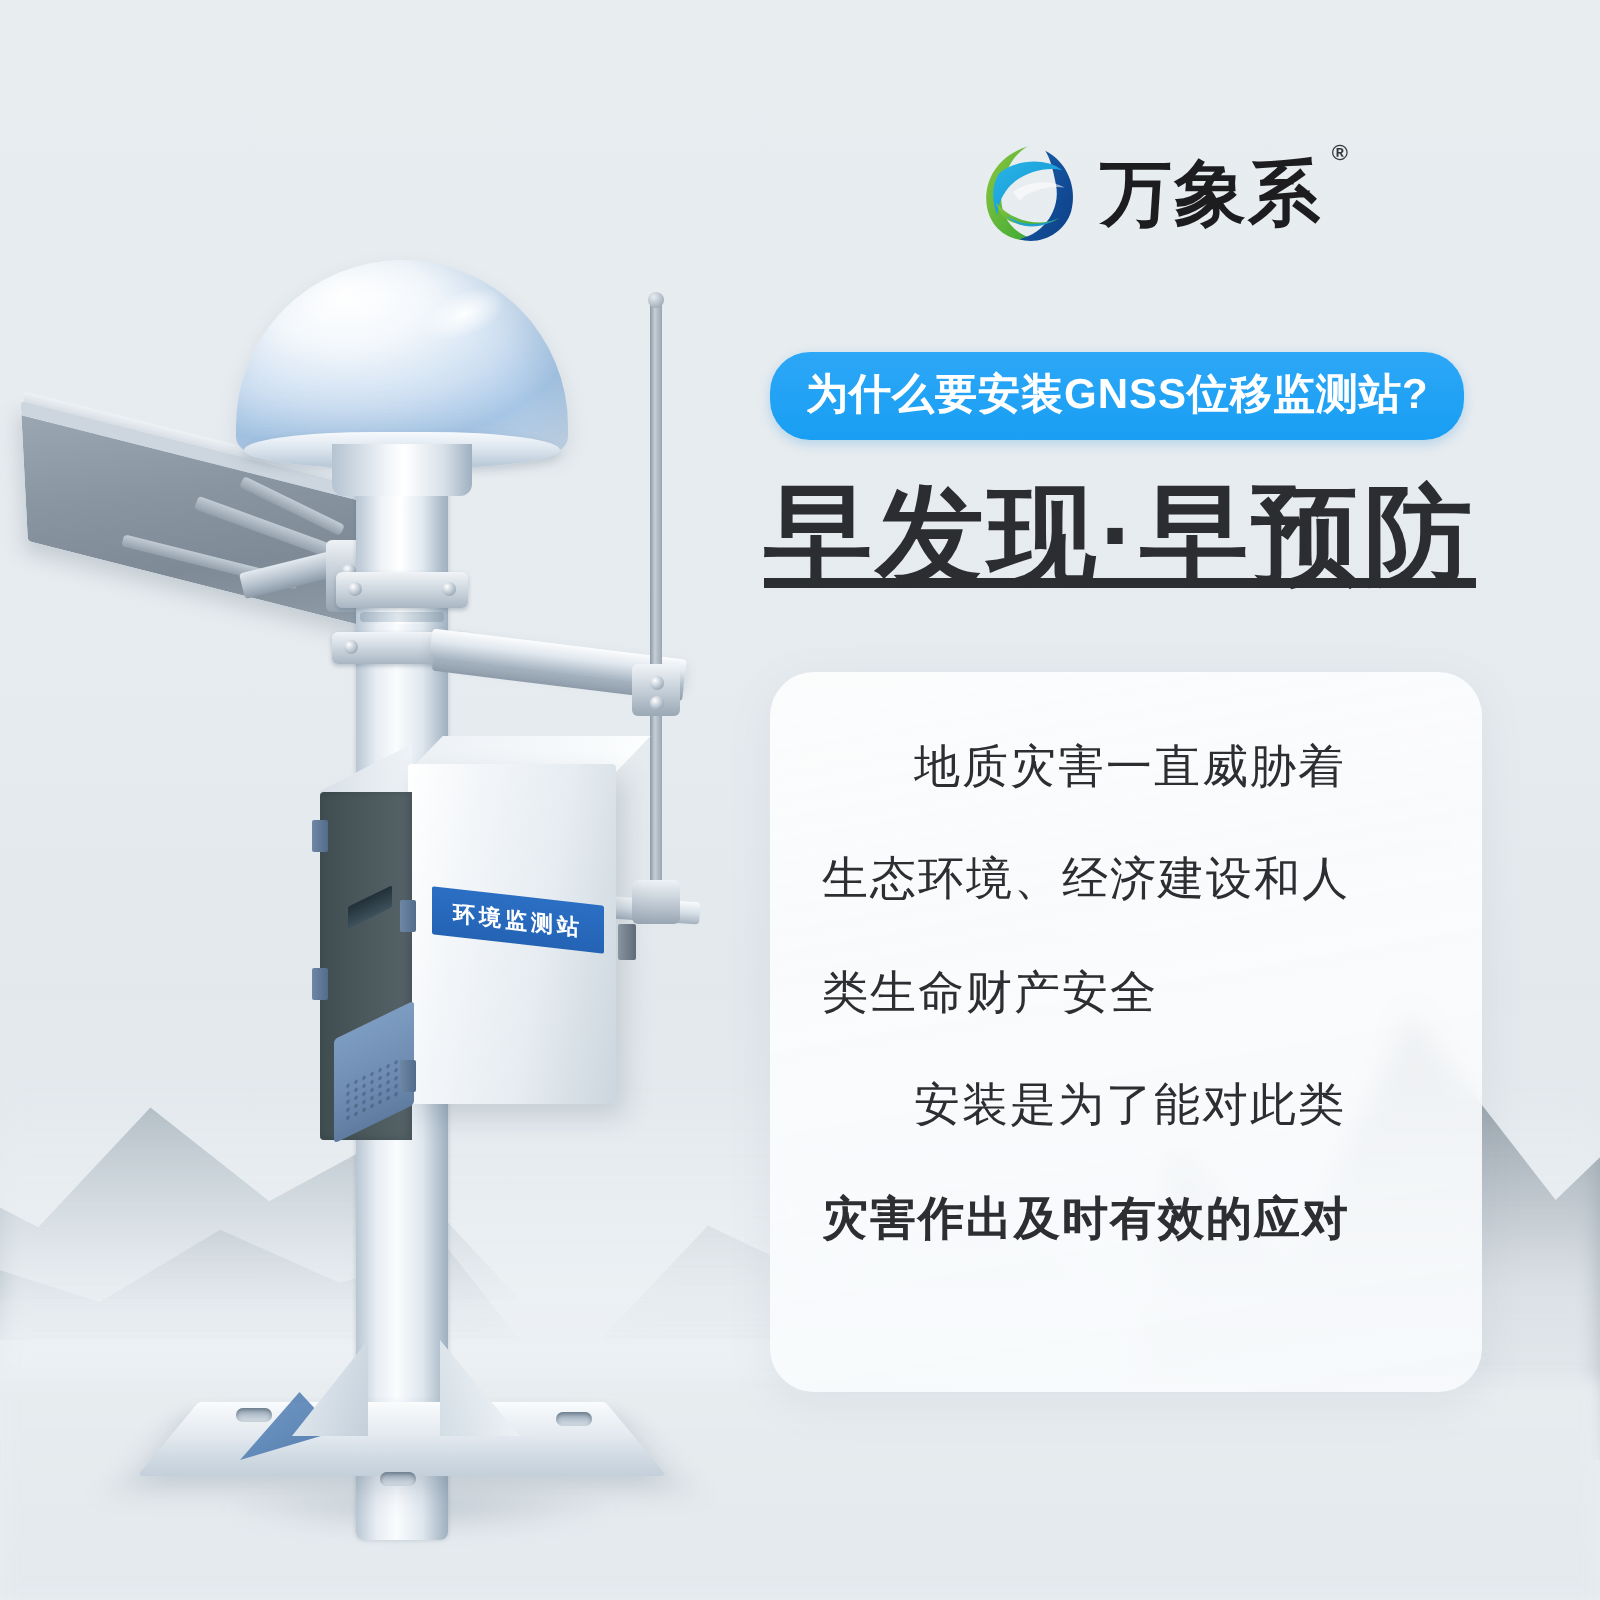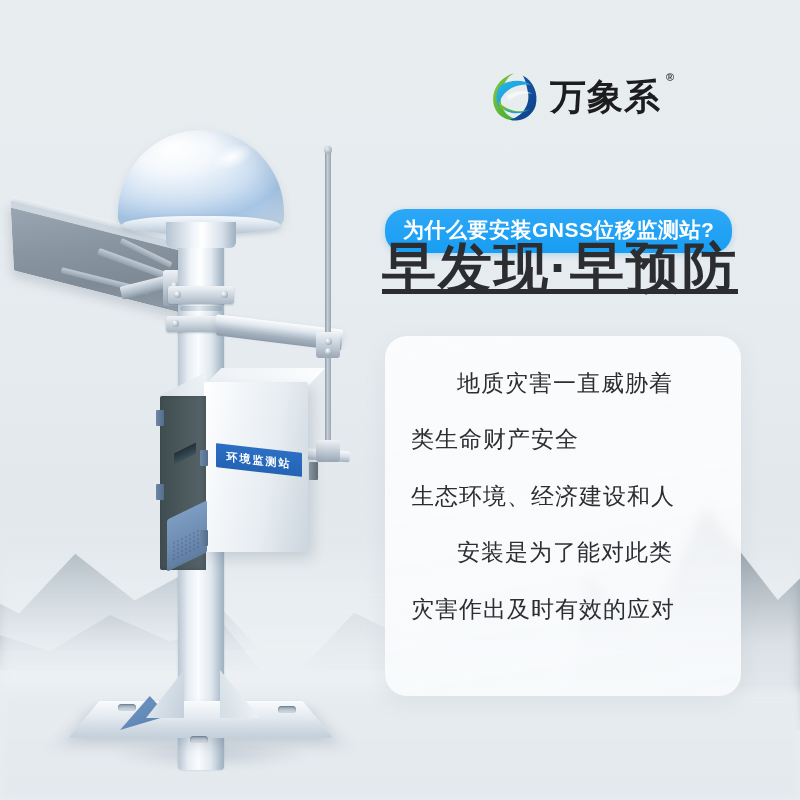--- a/index.html
+++ b/index.html
@@ -285,21 +285,20 @@
     position:absolute;right:-14px;top:-2px;font-size:11px;font-weight:bold;color:#33363a;
   }
 
   .badge{
     position:absolute;left:385px;top:176px;
     padding:7px 18px 9px;border-radius:20px;
     background:linear-gradient(180deg,#2da7f7 0%,#189ef3 100%);
     color:#ffffff;font-size:21px;font-weight:bold;letter-spacing:.5px;
     white-space:nowrap;
     box-shadow:0 2px 6px rgba(25,140,220,.25);
-    margin-top:33px;
   }
 
   .headline{
     position:absolute;left:382px;top:232px;
     font-size:54px;font-weight:bold;color:#2b2d30;letter-spacing:2px;
     white-space:nowrap;
     text-decoration:underline;
   }
 
   .card{
@@ -310,21 +309,21 @@
     backdrop-filter:blur(6px);
     padding:34px 26px 0;
     box-sizing:border-box;
   }
   .card p{
     margin:0 0 30px;
     font-size:23px;line-height:1.15;color:#2c2e31;font-weight:500;
     letter-spacing:1px;white-space:nowrap;
   }
   .card p.indent{padding-left:46px;}
-  .card p:last-child{margin-bottom:0;}
+  .card p:last-child{margin-bottom:0;font-weight:bold;}
 </style>
 </head>
 <body>
 
 <div class="poster">
 
   <div class="sky"></div>
   <div class="mtn mtn-a"></div>
   <div class="mtn mtn-b"></div>
   <div class="mtn mtn-d"></div>
@@ -427,19 +426,19 @@
       <span class="logo-reg">®</span>
     </div>
   </div>
 
   <div class="badge">为什么要安装GNSS位移监测站?</div>
 
   <div class="headline">早发现·早预防</div>
 
   <div class="card">
     <p class="indent">地质灾害一直威胁着</p>
+    <p>生态环境、经济建设和人</p>
     <p>类生命财产安全</p>
-    <p>生态环境、经济建设和人</p>
     <p class="indent">安装是为了能对此类</p>
     <p>灾害作出及时有效的应对</p>
   </div>
 
 </div>
 
 </body></html>

